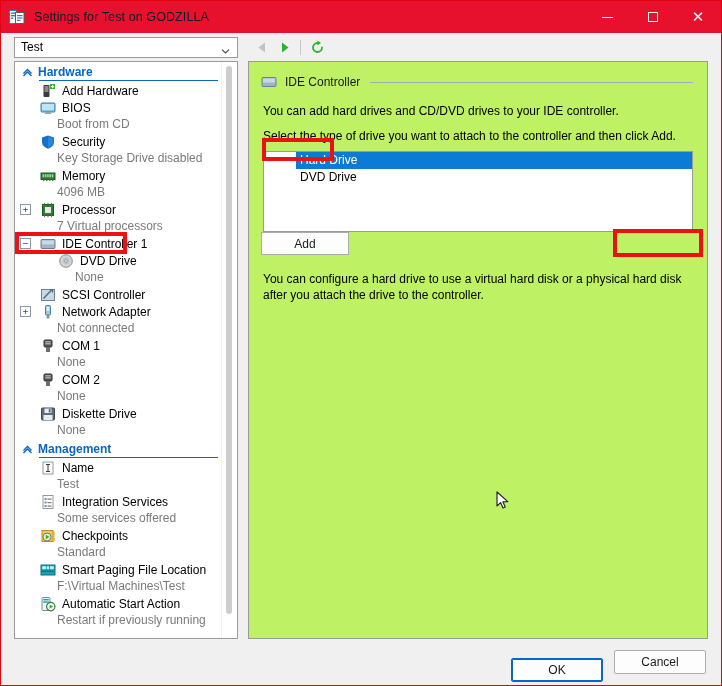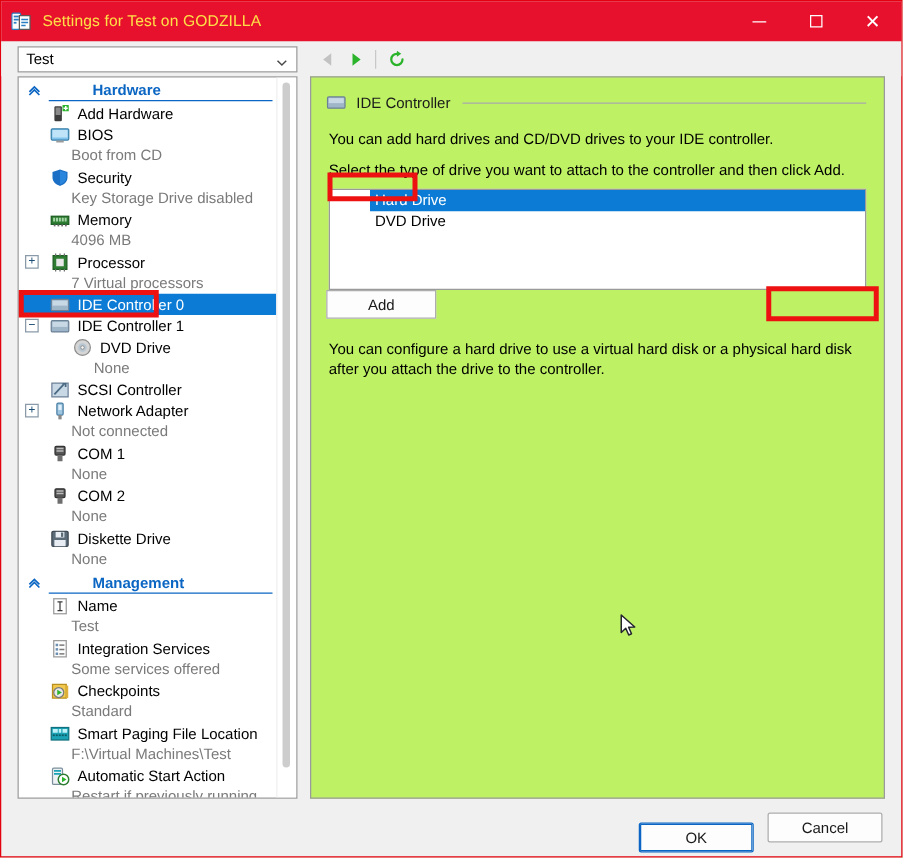--- a/index.html
+++ b/index.html
@@ -23,21 +23,21 @@
     background: #e8112d;
     display: flex; align-items: center;
     position: relative;
   }
   .title-icon {
     width: 16px; height: 16px;
     margin-left: 8px; margin-right: 9px;
     position: relative; flex: 0 0 auto;
   }
   .title-text {
-    color: #fde047;
+    color: #0f172a;
     font-size: 12.5px;
     letter-spacing: .1px;
     white-space: nowrap;
   }
   .wincontrols {
     position: absolute; right: 0; top: 0; height: 32px;
     display: flex;
   }
   .wc {
     width: 45px; height: 32px;
@@ -109,21 +109,20 @@
     position: absolute; top: 4px; left: 4px;
     width: 6px; height: 548px;
     background: #cdcdcd; border-radius: 3px;
   }
   .tree { position: absolute; inset: 0 15px 0 0; overflow: hidden; }
 
   .group {
     display: flex; align-items: center;
     height: 20px; padding: 0 4px 0 5px;
     position: relative;
-    gap: 36px;
   }
   .group-caret {
     width: 14px; flex: 0 0 14px;
     display: flex; align-items: center; justify-content: center;
     color: #0b66c3;
   }
   .group-label {
     color: #0b66c3; font-weight: bold; font-size: 12px;
     margin-left: 4px; white-space: nowrap;
   }
@@ -378,29 +377,20 @@
                   <rect x="11" y="0.8" width="1" height="2" fill="#6d6d6d"></rect>
                   <rect x="4" y="13.2" width="1" height="2" fill="#6d6d6d"></rect>
                   <rect x="7.5" y="13.2" width="1" height="2" fill="#6d6d6d"></rect>
                   <rect x="11" y="13.2" width="1" height="2" fill="#6d6d6d"></rect>
                 </svg></span>
               <span class="node-label">Processor</span>
             </div>
             <div class="node-sub">7 Virtual processors</div>
           </div>
           <div class="node">
-            <div class="node-main selected">
-              <span class="node-icon"><svg width="16" height="16" viewBox="0 0 16 16">
-                  <rect x="1" y="3.5" width="14" height="9" rx="1" fill="#9fb6c9" stroke="#6c8096" stroke-width="1"></rect>
-                  <rect x="2" y="4.5" width="12" height="4" fill="#c9d8e5"></rect>
-                </svg></span>
-              <span class="node-label">IDE Controller 0</span>
-            </div>
-          </div>
-          <div class="node">
             <div class="node-main">
               <span class="expander">−</span>
               <span class="node-icon"><svg width="16" height="16" viewBox="0 0 16 16">
                   <rect x="1" y="3.5" width="14" height="9" rx="1" fill="#9fb6c9" stroke="#6c8096" stroke-width="1"></rect>
                   <rect x="2" y="4.5" width="12" height="4" fill="#c9d8e5"></rect>
                 </svg></span>
               <span class="node-label">IDE Controller 1</span>
             </div>
           </div>
           <div class="node">

